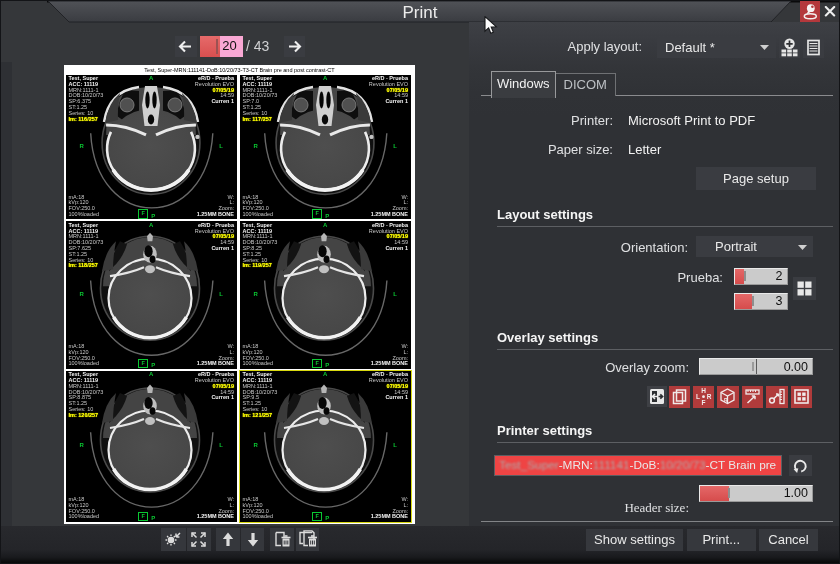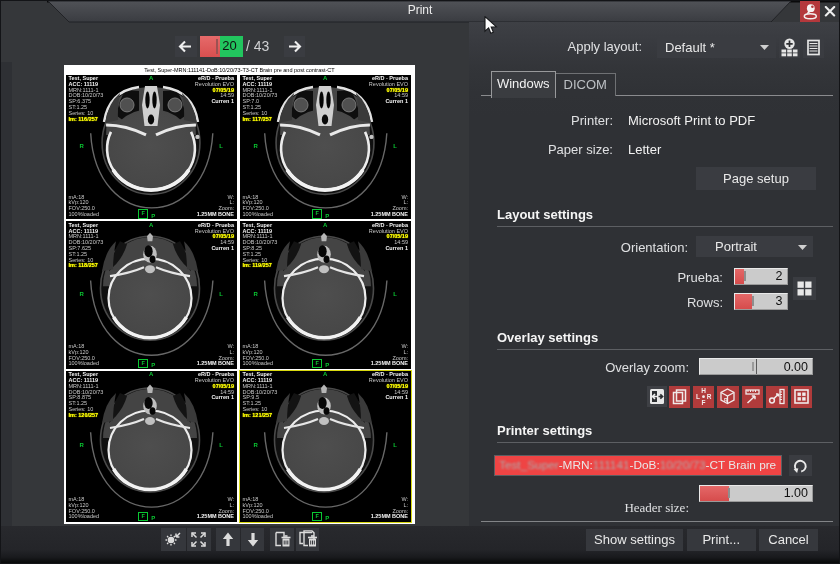--- a/index.html
+++ b/index.html
@@ -27,21 +27,21 @@
 <svg class="abs" style="left:0;top:0" width="840" height="24" viewBox="0 0 840 24">
   <defs>
         <linearGradient id="tg" x1="0" y1="0" x2="0" y2="1">
     <stop offset="0" stop-color="#505257"></stop>
           <stop offset="1" stop-color="#3a3c41"></stop>
   </linearGradient>
       </defs>
   <rect x="47" y="0" width="793" height="2.5" fill="#0a0a0b"></rect>
   <polygon points="48,1 791,1 771,22 69,22" fill="url(#tg)" stroke="#212226" stroke-width="1"></polygon>
 </svg>
-<div class="abs" style="left:380px;top:3px;width:80px;text-align:center;color:#ececec;font-size:12px;">Print</div>
+<div class="abs" style="left:380px;top:3px;width:80px;text-align:center;color:#ececec;font-size:17px;">Print</div>
 
 <div class="abs" style="left:800px;top:1px;width:20px;height:21px;background:#b4383c;">
 <svg width="20" height="21" viewBox="0 0 20 21">
   <ellipse cx="10.3" cy="15.2" rx="6" ry="2.5" fill="none" stroke="#f3eded" stroke-width="1.5"></ellipse>
   <circle cx="10.8" cy="7.2" r="3.9" fill="#f7f3f3"></circle>
   <path d="M8.3,9.8 L6.2,13.6 L10.6,11.1 Z" fill="#f7f3f3"></path>
   <circle cx="12.4" cy="5.8" r="1.3" fill="#b4383c"></circle>
 </svg></div>
 
 <svg class="abs" style="left:824px;top:6px" width="12" height="11" viewBox="0 0 12 11">
@@ -49,21 +49,21 @@
 </svg>
 
 <div class="abs" style="left:1px;top:62px;width:10.5px;height:464px;background:#2e3034;"></div>
 <div class="abs" style="left:836.5px;top:22px;width:3.5px;height:541px;background:#26282b;"></div>
 <div class="abs" style="left:0;top:0;width:840px;height:564px;box-shadow:inset 0 0 0 1px #131417;z-index:40;pointer-events:none;"></div>
 
 <div class="btn" style="left:175px;top:35.5px;width:21.5px;height:21.5px;">
 <svg width="21" height="21" viewBox="0 0 21 21">
         <path d="M16,10.5 H6 M10,5.5 L5,10.5 L10,15.5" stroke="#efefef" stroke-width="2.1" fill="none"></path>
       </svg></div>
-<div class="abs" style="left:199.5px;top:35.5px;width:43px;height:21.5px;background:#22c55e;">
+<div class="abs" style="left:199.5px;top:35.5px;width:43px;height:21.5px;background:#f9a8d4;">
   <div class="abs" style="left:0;top:0;width:20px;height:21.5px;background:linear-gradient(180deg,#e66a6a,#d84f4f);"></div>
   <div class="abs" style="left:16.5px;top:3px;width:2px;height:15px;background:#9c5252;"></div>
   <div class="abs" style="left:20px;top:2.5px;width:20px;color:#111;font-size:13px;text-align:center;">20</div>
 </div>
 <div class="abs" style="left:246px;top:38px;color:#d0d1d3;font-size:14px;">/ 43</div>
 <div class="btn" style="left:283.5px;top:35.5px;width:21.5px;height:21.5px;">
 <svg width="21" height="21" viewBox="0 0 21 21">
         <path d="M5,10.5 H15 M11,5.5 L16,10.5 L11,15.5" stroke="#efefef" stroke-width="2.1" fill="none"></path>
       </svg></div>
 
@@ -399,21 +399,20 @@
     </div>
 <div class="btn" style="left:793px;top:276.5px;width:23px;height:23px;">
 <svg width="23" height="23" viewBox="0 0 23 23">
         <g fill="#e8e8e8">
 <rect x="4.5" y="4.5" width="6.3" height="6.3"></rect>
           <rect x="12.2" y="4.5" width="6.3" height="6.3"></rect>
 <rect x="4.5" y="12.2" width="6.3" height="6.3"></rect>
           <rect x="12.2" y="12.2" width="6.3" height="6.3"></rect>
         </g>
       </svg></div>
-<div class="lbl" style="left:480px;top:294.5px;width:243px;">Rows:</div>
 <div class="slider" style="left:733.5px;top:292.5px;width:52px;height:15px;">
 <div class="sfill" style="width:17.5px;"></div>
       <div class="stick" style="left:17px;"></div>
       <div class="snum">3</div>
     </div>
 <div class="sect" style="left:497px;top:330px;">Overlay settings</div>
 <div class="sep" style="left:497px;top:348.5px;width:336px;"></div>
 <div class="lbl" style="left:480px;top:359.5px;width:209px;">Overlay zoom:</div>
 <div class="slider" style="left:699px;top:358px;width:112px;height:15px;">
 <div class="abs" style="left:55.5px;top:0;width:1.5px;height:15px;background:#5a5a5a;"></div>

